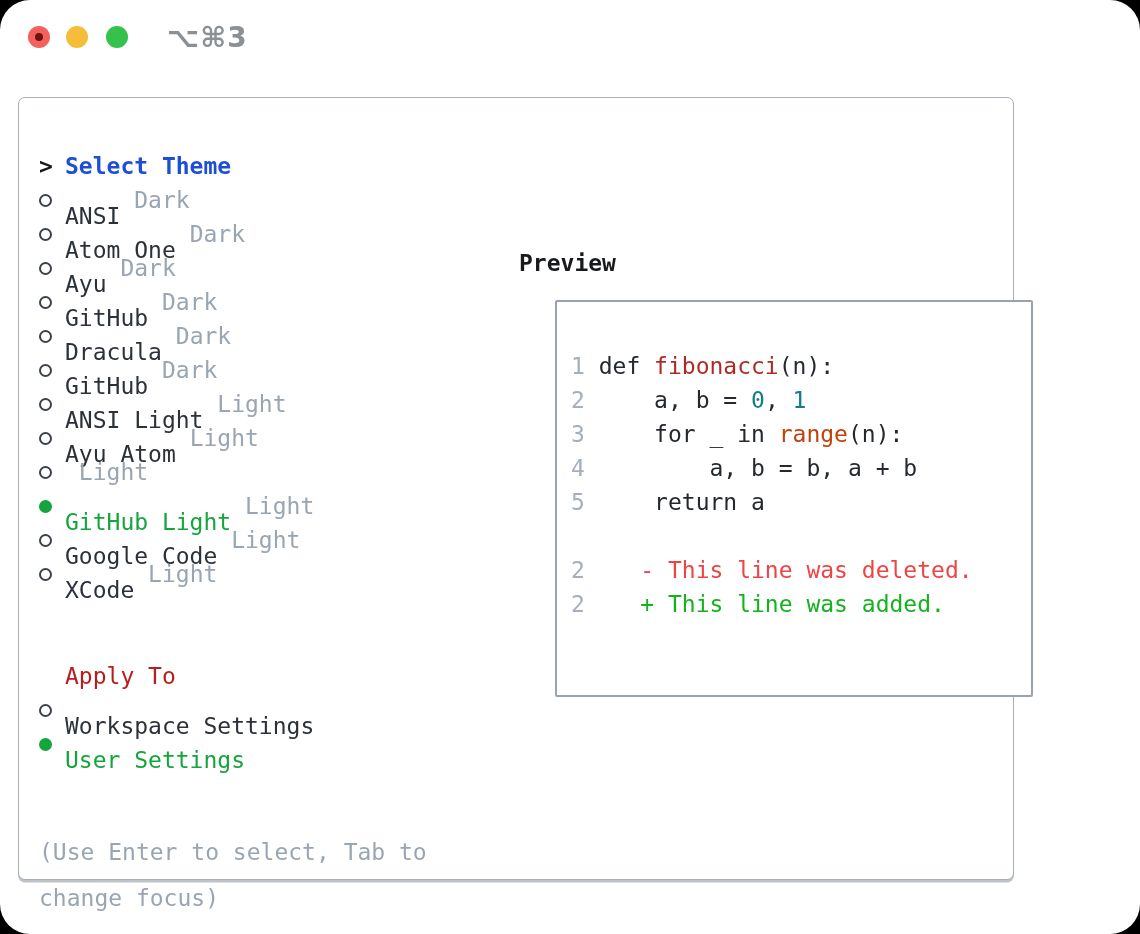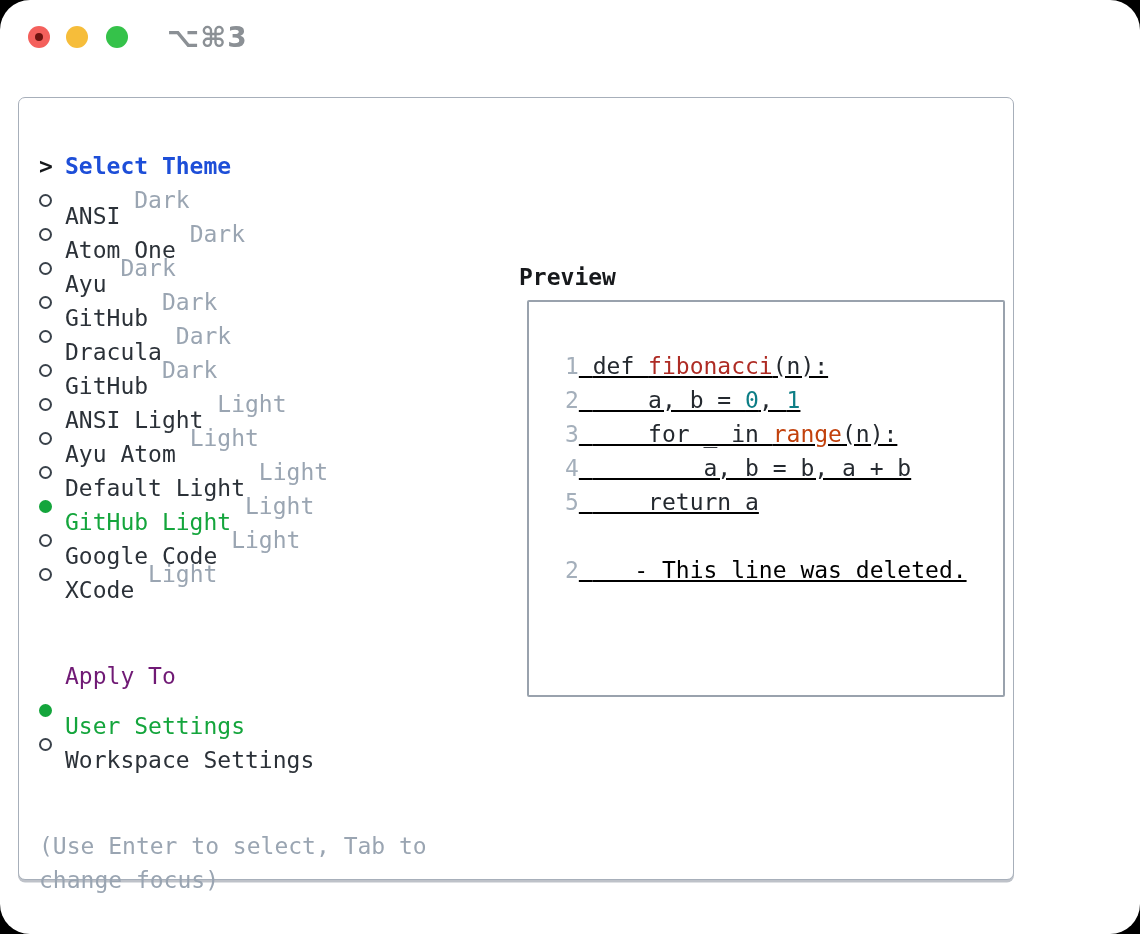--- a/index.html
+++ b/index.html
@@ -32,43 +32,43 @@
   .left-col{position:absolute;left:20px;top:51px;}
   .row{display:flex;align-items:center;height:34px;font-size:23px;white-space:pre;}
   .bullet{width:26px;display:flex;align-items:center;flex:0 0 26px;}
   .radio{width:9px;height:9px;border:2.5px solid #3a424b;border-radius:50%;}
   .radio.on{background:#14a53c;border-color:#14a53c;}
   .hdr-prefix{font-weight:700;color:#17191c;font-size:23px;}
   .hdr-label{font-weight:700;color:#1d4ed8;}
   .item-name{color:#2b3138;margin-top:32px;}
   .item-name.sel{color:#14a53c;}
   .variant{color:#9aa5b2;}
-  .section-label{color:#701a75;}
+  .section-label{color:#b91c1c;}
   .spacer2{height:68px;}
   .hint{
-    margin-top:68px;width:430px;font-size:23px;line-height:34px;color:#9aa5b2;
+    margin-top:68px;width:430px;font-size:23px;line-height:46px;color:#9aa5b2;
   }
   
   .preview-title{
-    position:absolute;left:500px;top:162px;height:34px;display:flex;align-items:center;
+    position:absolute;left:500px;top:148px;height:34px;display:flex;align-items:center;
     font-size:23px;font-weight:700;color:#17191c;
   }
   .preview-box{
-    position:absolute;left:508px;top:202px;width:478px;height:397px;
+    position:absolute;left:536px;top:202px;width:478px;height:397px;
     border:2px solid #99a2ad;border-radius:2px;background:#fff;box-sizing:border-box;
-    padding:47px 0 0 36px;overflow:hidden;text-decoration:underline;
+    padding:47px 0 0 14px;overflow:hidden;
   }
   .code-line{height:34px;line-height:34px;font-size:23px;white-space:pre;}
   .ln{display:inline-block;width:1ch;color:#a4afbb;}
   .token-plain{color:#24292f;}
   .token-function{color:#ae2b24;}
   .token-number{color:#0d7e86;}
   .token-builtin{color:#c2410c;}
   .token-context{color:#6d757e;}
-  .token-deleted{color:#000000;}
+  .token-deleted{color:#ef4444;}
   .token-added{color:#14b31e;}
 </style>
 </head>
 <body>
 
 <div class="card">
 
   <div class="traffic red"></div>
   <div class="traffic yellow"></div>
   <div class="traffic green"></div>
@@ -85,49 +85,50 @@
 
       <div id="theme-list">
           <div class="row"><span class="bullet"><span class="radio"></span></span><span class="item-name">ANSI</span><span class="variant"> Dark</span></div>
           <div class="row"><span class="bullet"><span class="radio"></span></span><span class="item-name">Atom One</span><span class="variant"> Dark</span></div>
           <div class="row"><span class="bullet"><span class="radio"></span></span><span class="item-name">Ayu</span><span class="variant"> Dark</span></div>
           <div class="row"><span class="bullet"><span class="radio"></span></span><span class="item-name">GitHub</span><span class="variant"> Dark</span></div>
           <div class="row"><span class="bullet"><span class="radio"></span></span><span class="item-name">Dracula</span><span class="variant"> Dark</span></div>
           <div class="row"><span class="bullet"><span class="radio"></span></span><span class="item-name">GitHub</span><span class="variant"> Dark</span></div>
           <div class="row"><span class="bullet"><span class="radio"></span></span><span class="item-name">ANSI Light</span><span class="variant"> Light</span></div>
           <div class="row"><span class="bullet"><span class="radio"></span></span><span class="item-name">Ayu Atom</span><span class="variant"> Light</span></div>
-          <div class="row"><span class="bullet"><span class="radio"></span></span><span class="item-name">Default Light</span><span class="variant"> Light</span></div>
+          <div class="row"><span class="bullet"><span class="radio"></span></span><span class="variant"> Light</span></div>
           <div class="row"><span class="bullet"><span class="radio on"></span></span><span class="item-name sel">GitHub Light</span><span class="variant"> Light</span></div>
           <div class="row"><span class="bullet"><span class="radio"></span></span><span class="item-name">Google Code</span><span class="variant"> Light</span></div>
           <div class="row"><span class="bullet"><span class="radio"></span></span><span class="item-name">XCode</span><span class="variant"> Light</span></div>
         </div>
 
       <div class="spacer2"></div>
 
       <div class="row">
         <span class="bullet"></span>
         <span class="section-label">Apply To</span>
       </div>
 
       <div id="apply-options">
+          <div class="row"><span class="bullet"><span class="radio"></span></span><span class="item-name">Workspace Settings</span></div>
           <div class="row"><span class="bullet"><span class="radio on"></span></span><span class="item-name sel">User Settings</span></div>
-          <div class="row"><span class="bullet"><span class="radio"></span></span><span class="item-name">Workspace Settings</span></div>
         </div>
 
       <div class="hint">(Use Enter to select, Tab to change focus)</div>
     </div>
 
     <div class="preview-title">Preview</div>
 
     <div class="preview-box">
       <div id="code-lines">
           <div class="code-line"><span class="ln">1</span><span class="token-plain"> </span><span class="token-plain">def </span><span class="token-function">fibonacci</span><span class="token-plain">(n):</span></div>
           <div class="code-line"><span class="ln">2</span><span class="token-plain"> </span><span class="token-plain">    a, b = </span><span class="token-number">0</span><span class="token-plain">, </span><span class="token-number">1</span></div>
           <div class="code-line"><span class="ln">3</span><span class="token-plain"> </span><span class="token-plain">    for _ in </span><span class="token-builtin">range</span><span class="token-plain">(n):</span></div>
           <div class="code-line"><span class="ln">4</span><span class="token-plain"> </span><span class="token-plain">        a, b = b, a + b</span></div>
           <div class="code-line"><span class="ln">5</span><span class="token-plain"> </span><span class="token-plain">    return a</span></div>
           <div class="code-line"><span class="ln"></span></div>
           <div class="code-line"><span class="ln">2</span><span class="token-plain"> </span><span class="token-deleted">   - This line was deleted.</span></div>
+          <div class="code-line"><span class="ln">2</span><span class="token-plain"> </span><span class="token-added">   + This line was added.</span></div>
         </div>
     </div>
 
   </div>
 </div>
 
 </body></html>

